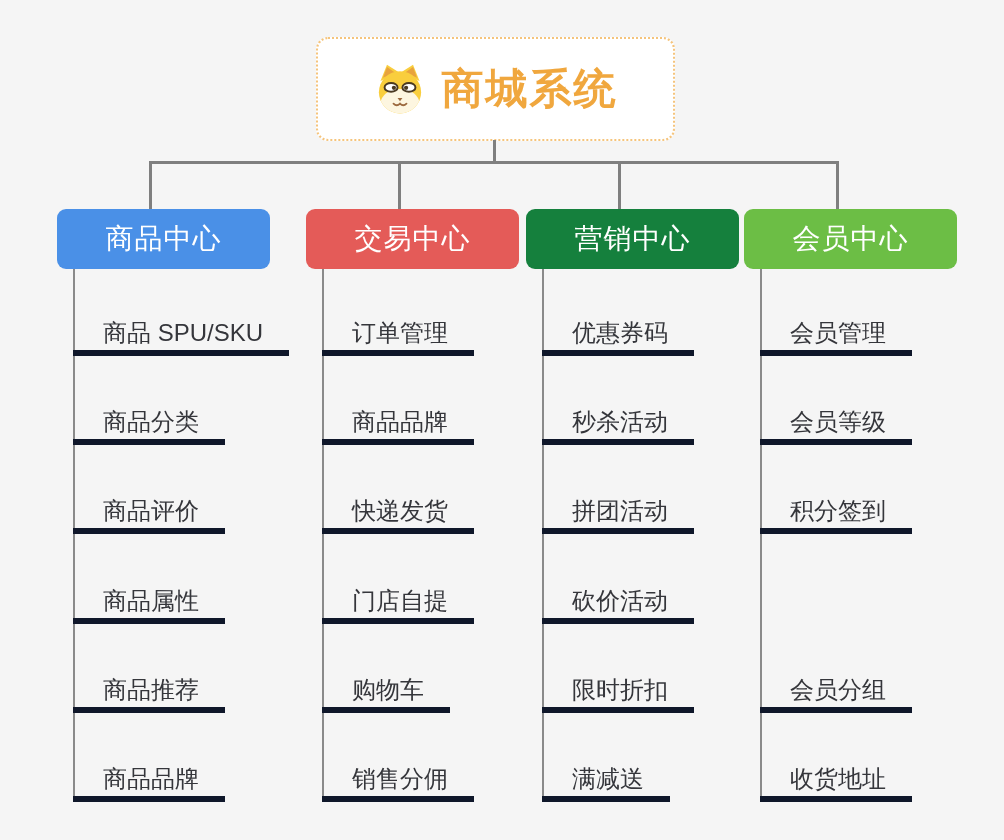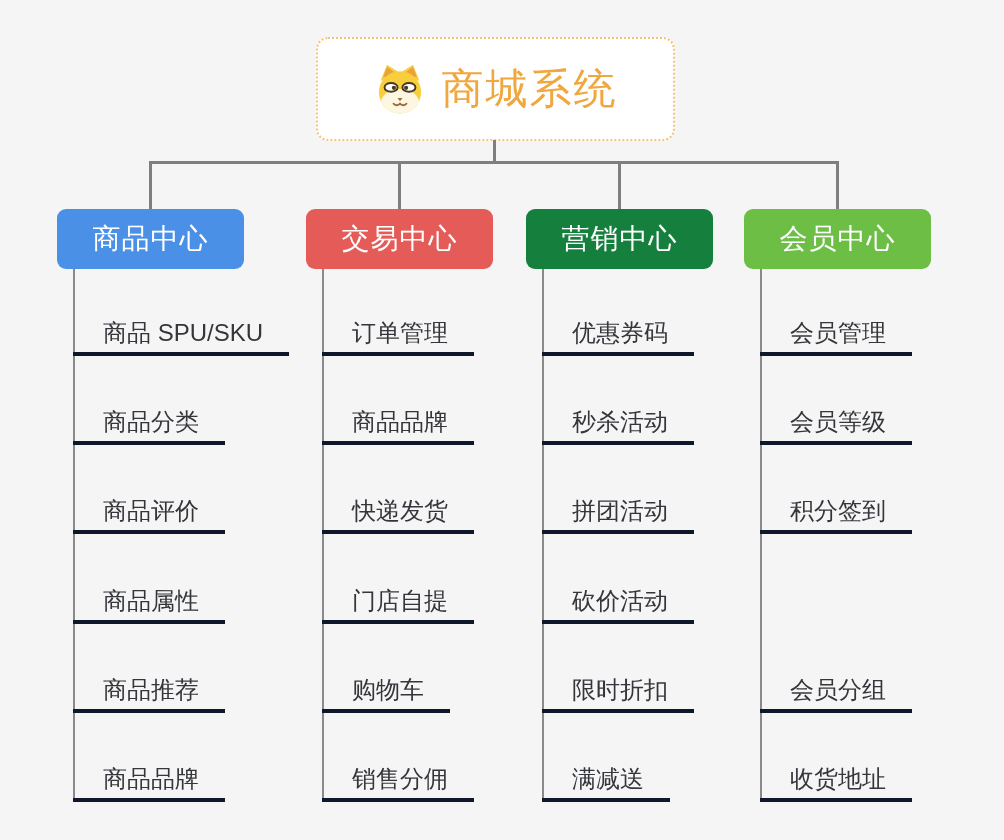--- a/index.html
+++ b/index.html
@@ -23,57 +23,57 @@
     background:#ffffff;
     border:2px dotted #f5c47c;
     border-radius:12px;
     display:flex;
     align-items:center;
     justify-content:center;
     gap:16px;
   }
   .root-title{
     font-size:42px;
-    font-weight:400;
+    font-weight:700;
     color:#f0a73e;
     letter-spacing:2px;
     white-space:nowrap;
   }
   .dog{width:52px;height:52px;display:inline-flex;}
   
   .line{position:absolute;background:#7f7f7f;}
   .root-drop{left:493px;top:140px;width:3px;height:23px;}
   .bus{left:149px;top:161px;width:690px;height:3px;}
   .drop{top:163px;width:3px;height:46px;}
   
   .column{position:absolute;top:209px;width:260px;height:600px;}
   .branch-header{
     position:absolute;left:0;top:0;
-    width:187px;height:60px;
+    width:213px;height:60px;
     box-sizing:border-box;
     border-radius:9px;
     display:flex;align-items:center;justify-content:center;
     color:#ffffff;
     font-size:28px;
     letter-spacing:1px;
     white-space:nowrap;
   }
   .spine{
     position:absolute;
     left:16px;top:60px;
     width:2px;height:532px;
     background:#8a8a8a;
   }
   .item{
     position:absolute;
     left:16px;
     box-sizing:border-box;
     height:36px;
     padding:0 26px 8px 30px;
-    border-bottom:4px solid #0f172a;
+    border-bottom:6px solid #0f172a;
     font-size:24px;
     line-height:26px;
     color:#35363b;
     white-space:nowrap;
   }
 </style>
 </head>
 <body>
 
 <div class="canvas">

